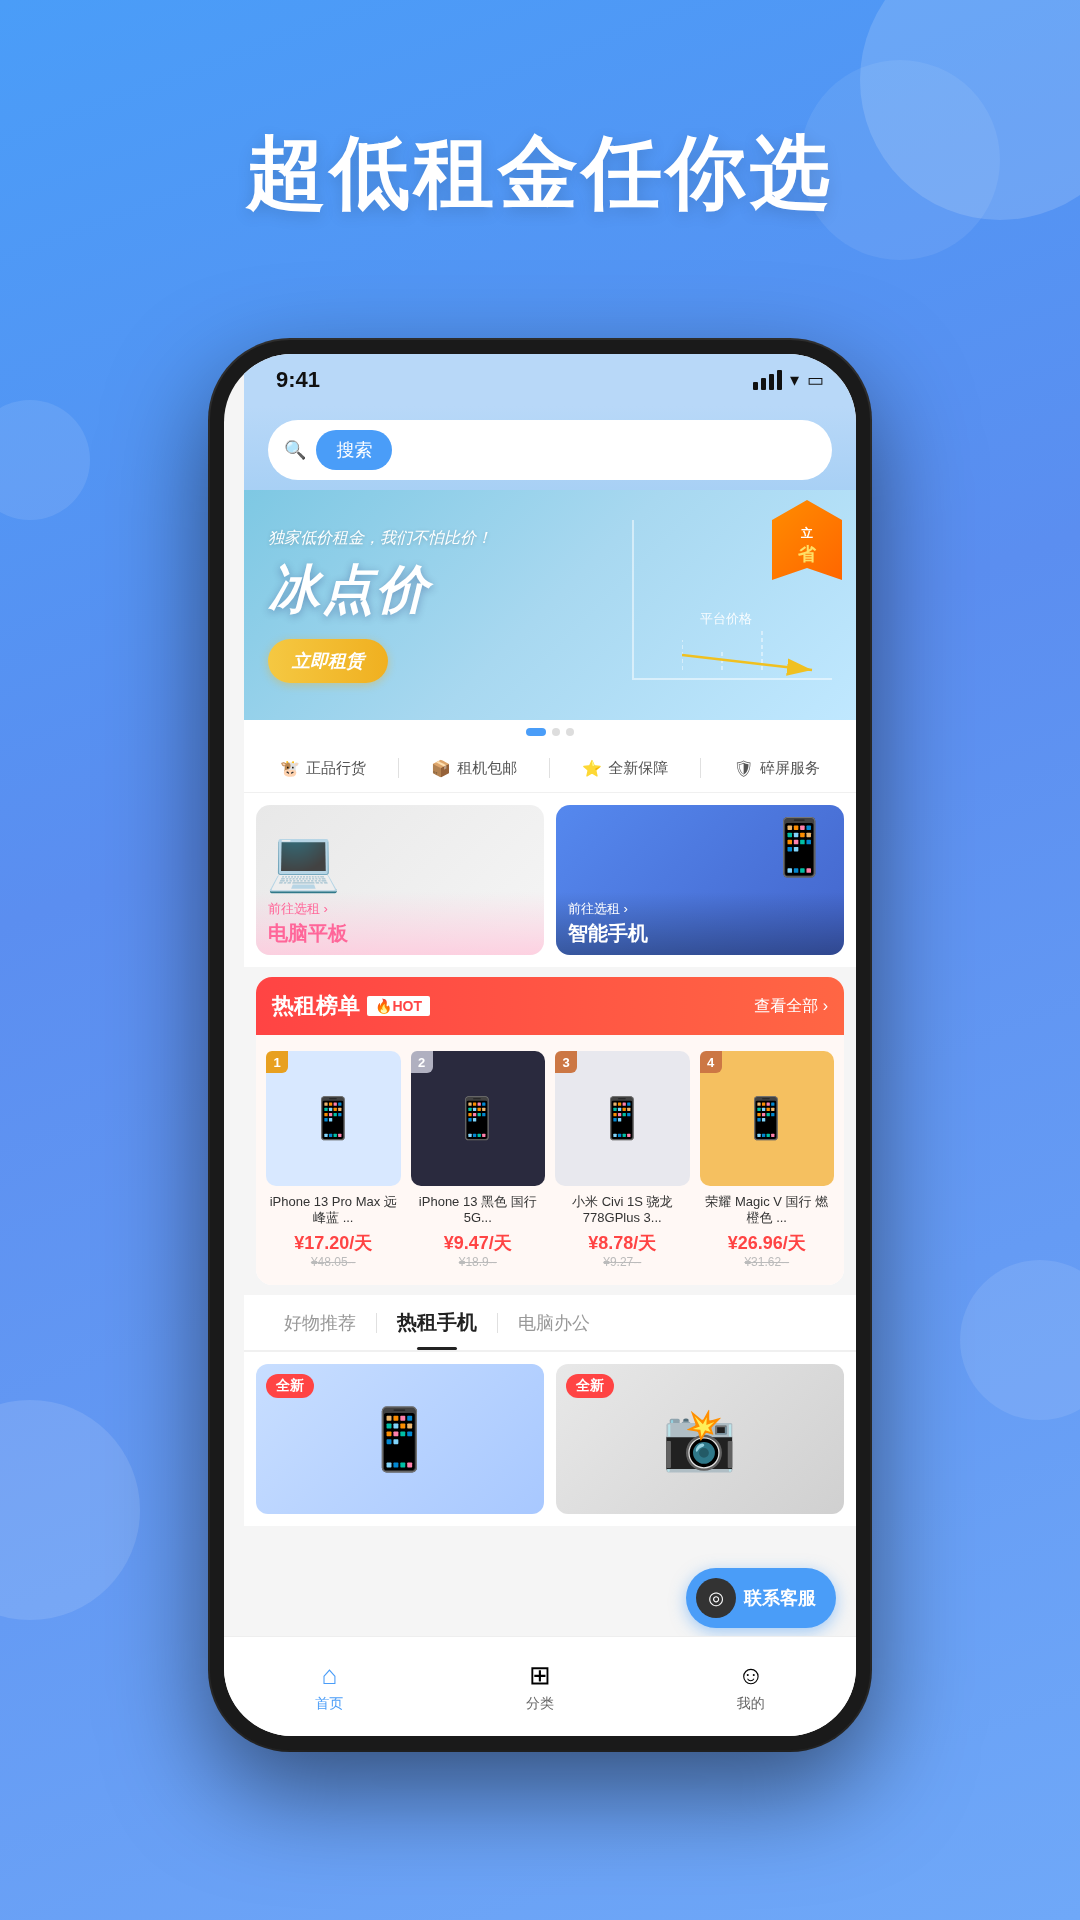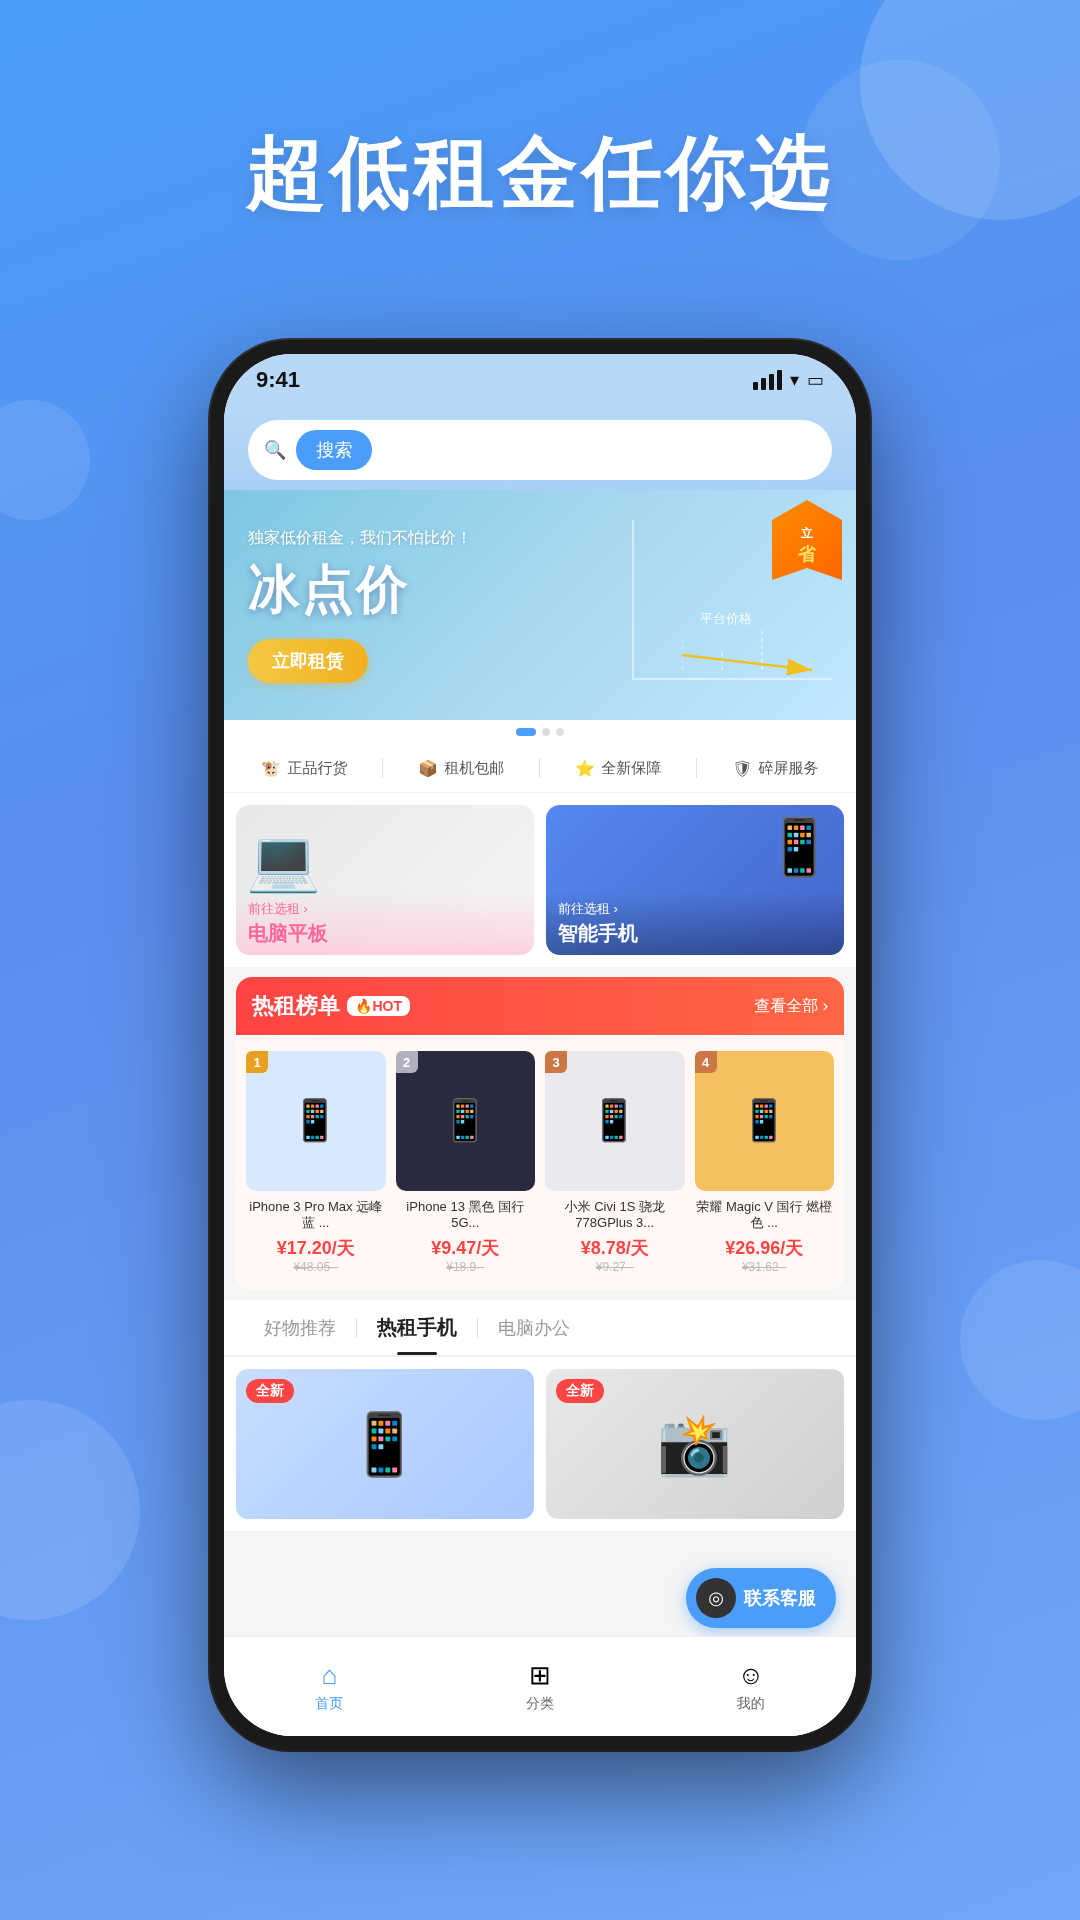--- a/index.html
+++ b/index.html
@@ -59,20 +59,21 @@
       position: relative;
     }
 
     .phone-screen {
       width: 100%;
       height: 100%;
       background: #f5f5f5;
       border-radius: 68px;
       overflow: hidden;
       position: relative;
+      padding-left: 20px;
     }
 
     
     .status-bar {
       background: #b8d8f8;
       height: 52px;
       display: flex;
       align-items: center;
       justify-content: space-between;
       padding: 0 32px;
@@ -125,20 +126,21 @@
       background: linear-gradient(135deg, #7ec8e3 0%, #a8d8f0 50%, #c0e8ff 100%);
       height: 230px;
       position: relative;
       display: flex;
       align-items: center;
       padding: 20px 24px;
       overflow: hidden;
     }
     .banner-left {
       flex: 1;
+      font-style: italic;
     }
     .banner-slogan {
       color: white;
       font-size: 16px;
       margin-bottom: 6px;
       text-shadow: 0 1px 4px rgba(0,0,0,0.2);
     }
     .banner-title {
       font-size: 52px;
       font-weight: 900;
@@ -295,21 +297,21 @@
       gap: 7px;
     }
     .hot-title {
       color: white;
       font-size: 22px;
       font-weight: 800;
     }
     .hot-badge {
       background: white;
       color: #ff4444;
-      border-radius: 8px;
+      border-radius: 2px;
       padding: 2px 8px;
       font-size: 14px;
       font-weight: 700;
       display: flex;
       align-items: center;
       gap: 3px;
     }
     .hot-viewall {
       color: white;
       font-size: 16px;
@@ -639,21 +641,21 @@
           </div>
           <span class="hot-viewall">查看全部 ›</span>
         </div>
         <div class="hot-products">
 
           <div class="hot-product-item">
             <div class="rank-badge rank-1">1</div>
             <div class="product-img-box" style="background:#d8e8ff">
               <span style="font-size:40px">📱</span>
             </div>
-            <div class="product-name">iPhone 3 Pro Max 远峰蓝 ...</div>
+            <div class="product-name">iPhone 13 Pro Max 远峰蓝 ...</div>
             <div class="product-price">¥17.20/天</div>
             <div class="product-price-orig">¥48.05--</div>
           </div>
 
           <div class="hot-product-item">
             <div class="rank-badge rank-2">2</div>
             <div class="product-img-box" style="background:#2a2a3e">
               <span style="font-size:40px">📱</span>
             </div>
             <div class="product-name">iPhone 13 黑色 国行 5G...</div>

